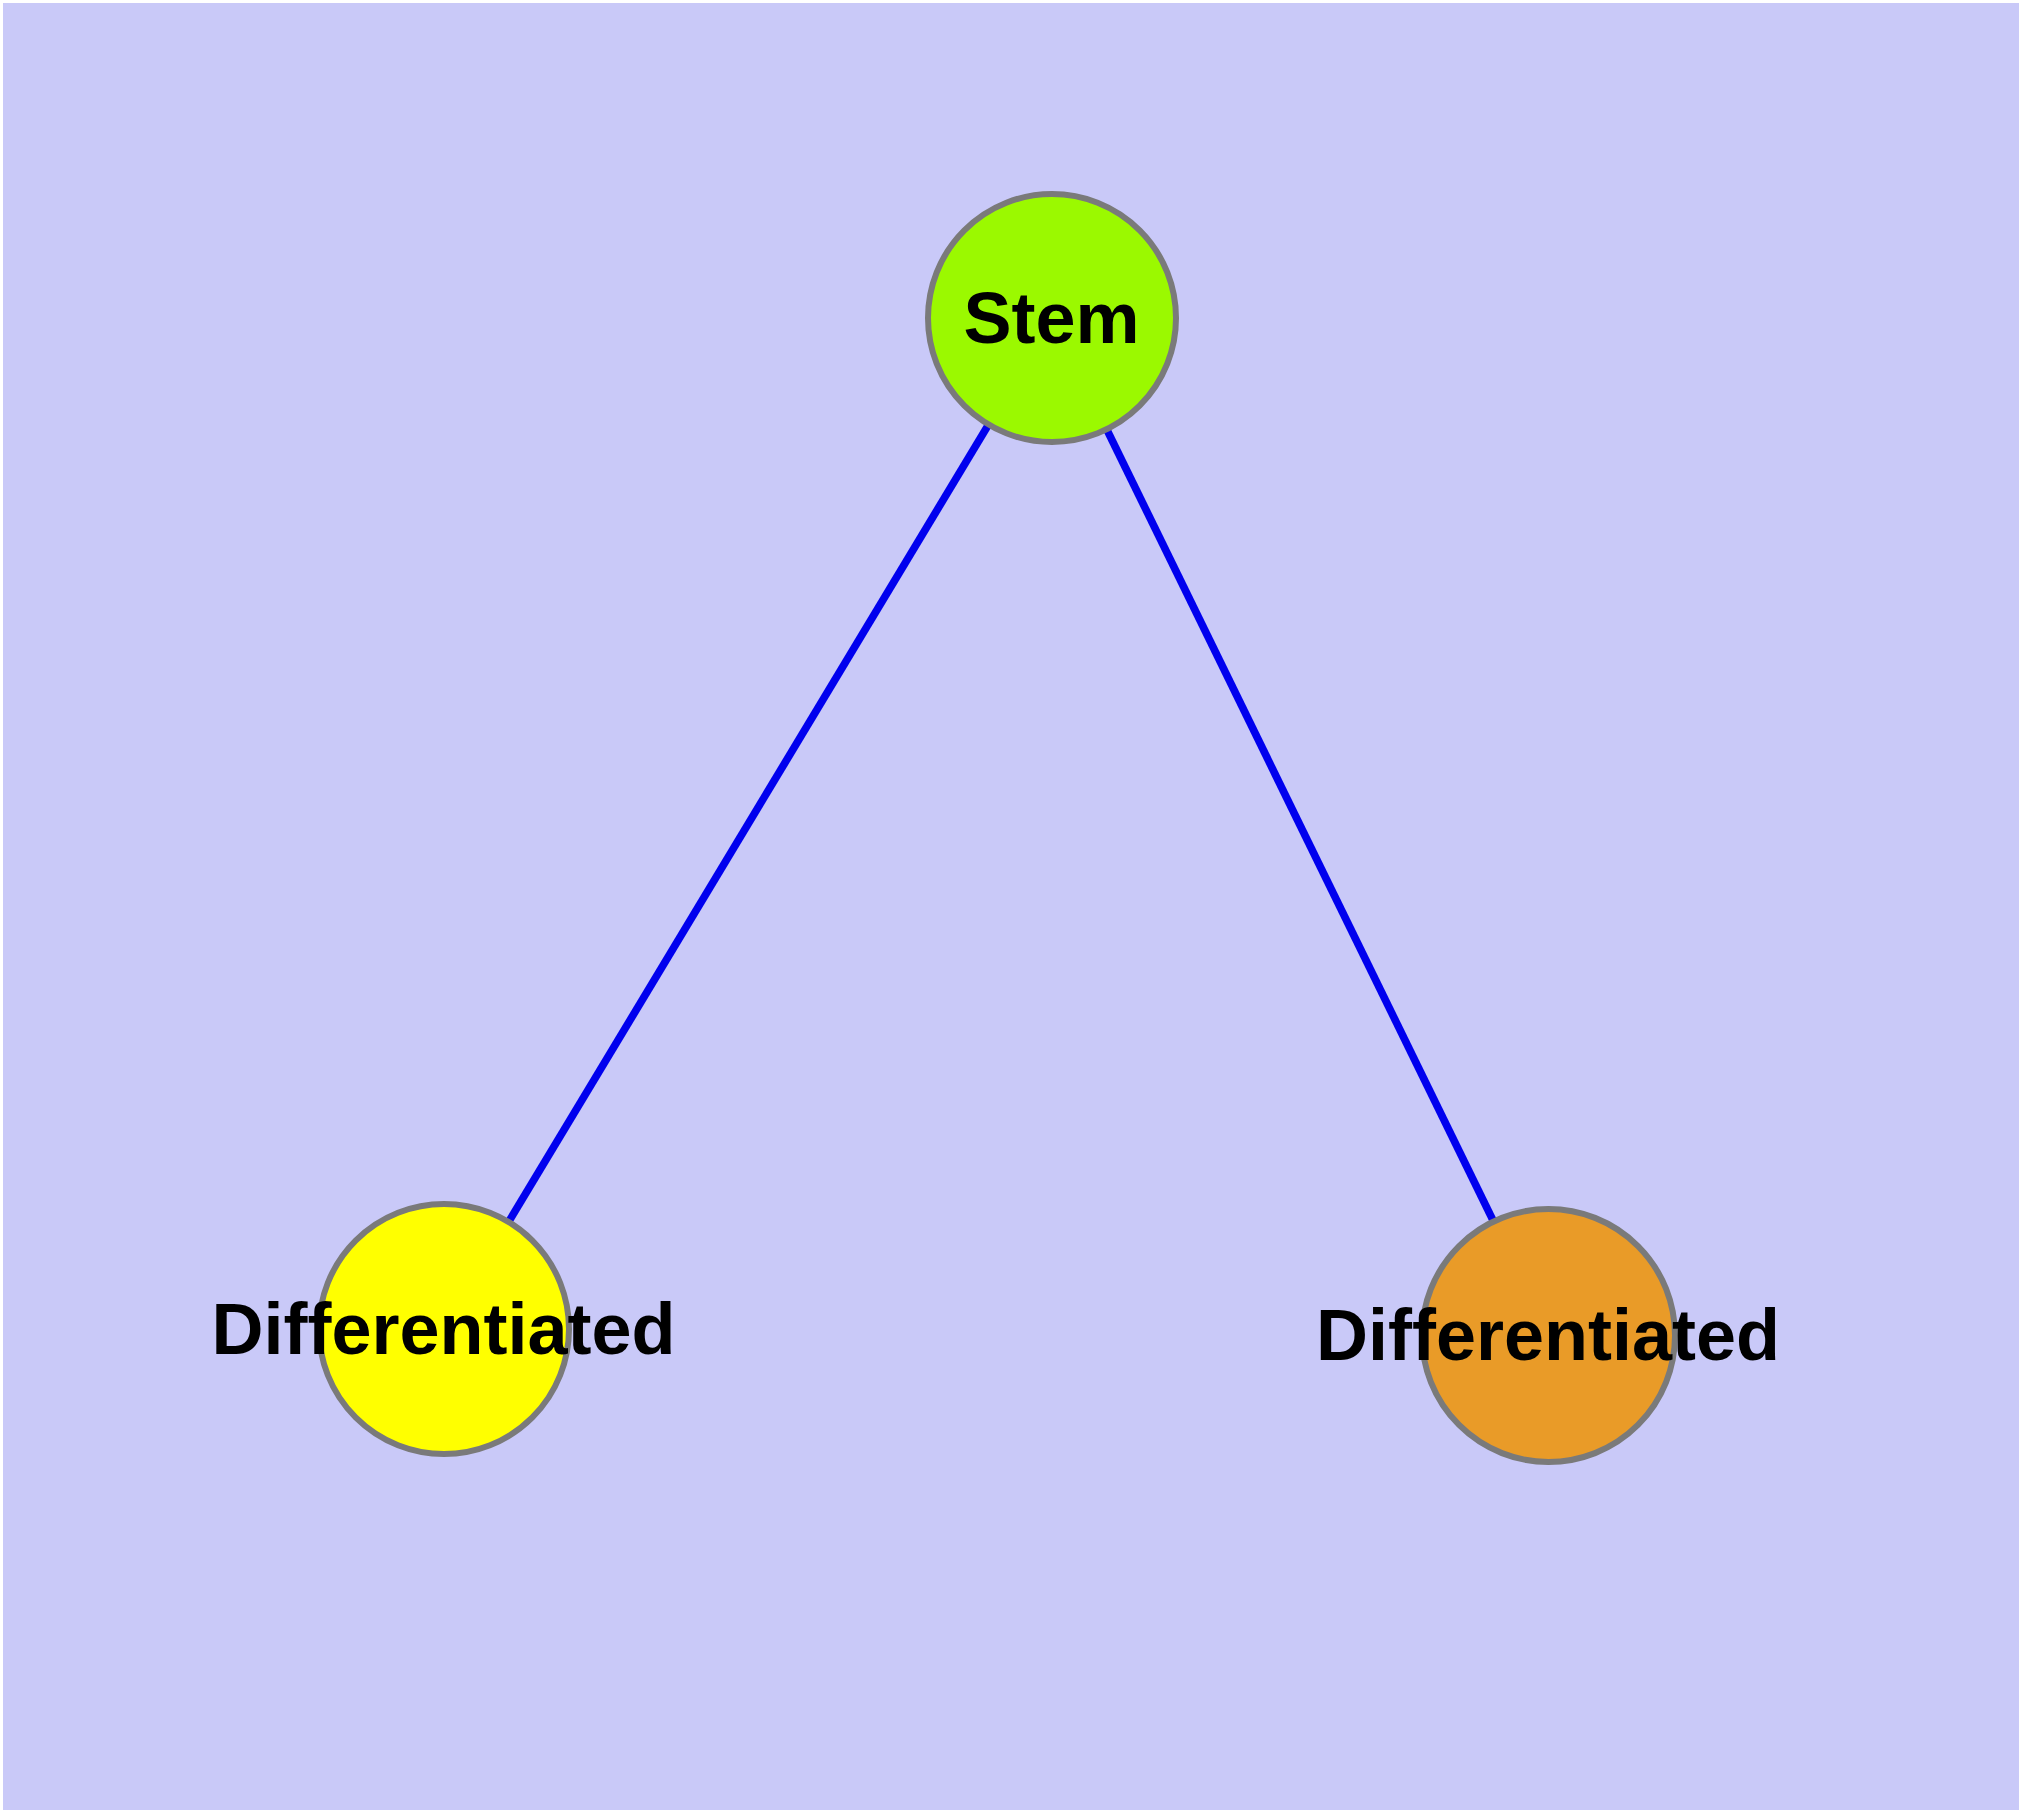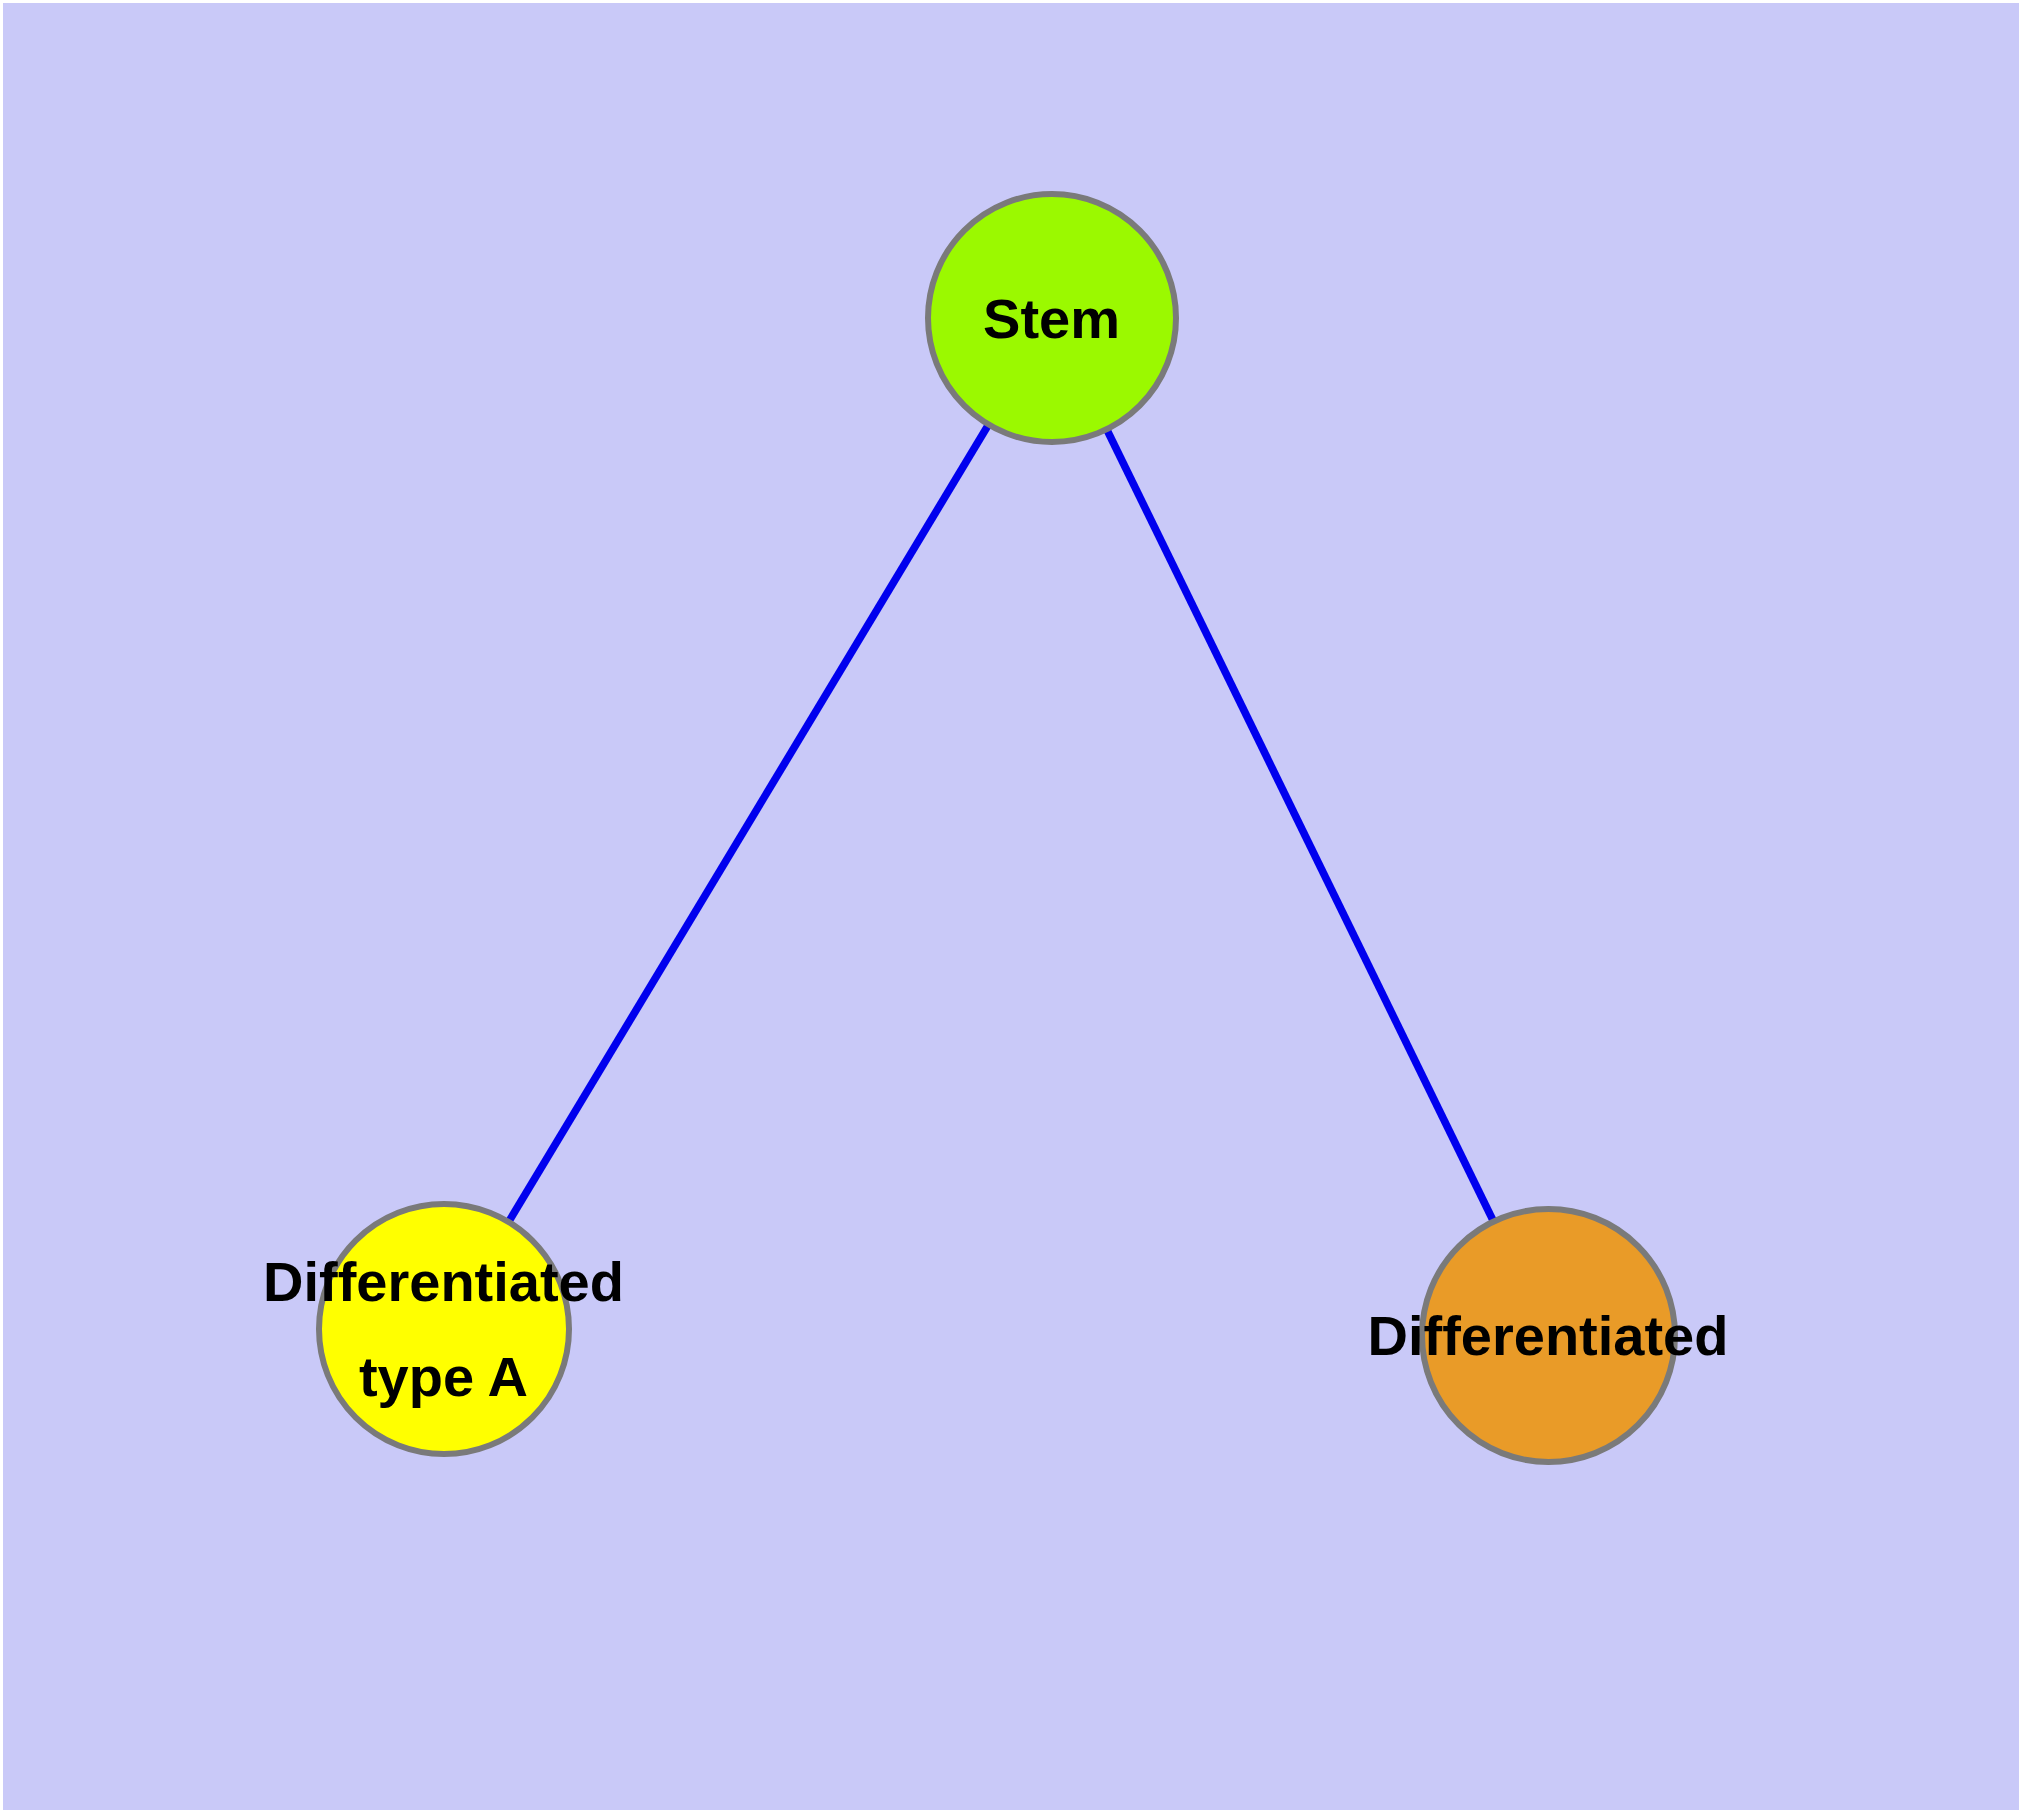--- a/index.html
+++ b/index.html
@@ -34,24 +34,24 @@
     border-radius: 50%;
     border: 6.8px solid #7A7A7A;
     box-sizing: border-box;
     z-index: 2;
   }
   .node-label {
     position: absolute;
     left: 50%;
     top: 50%;
     transform: translate(-50%, -50%);
-    text-align: center;
+    text-align: left;
     white-space: nowrap;
     font-weight: bold;
-    font-size: 56px;
+    font-size: 72px;
     line-height: 95px;
     color: #000000;
     z-index: 3;
   }
   .node-label span { display: block; }
 
   #node-stem {
     left: 922px;
     top: 188px;
     width: 254px;
@@ -83,21 +83,20 @@
 
     <div class="node" id="node-stem" style="background-color: rgb(155, 249, 0); border-color: rgb(122, 122, 122);">
       <div class="node-label" style="color: rgb(0, 0, 0);">
         <span>Stem</span>
       </div>
     </div>
 
     <div class="node" id="node-type-a" style="background-color: rgb(255, 255, 0); border-color: rgb(122, 122, 122);">
       <div class="node-label" style="color: rgb(0, 0, 0);">
         <span>Differentiated</span>
-        <span>type A</span>
       </div>
     </div>
 
     <div class="node" id="node-type-b" style="background-color: rgb(233, 155, 40); border-color: rgb(122, 122, 122);">
       <div class="node-label" style="color: rgb(0, 0, 0);">
         <span>Differentiated</span>
       </div>
     </div>
 
   </div>

